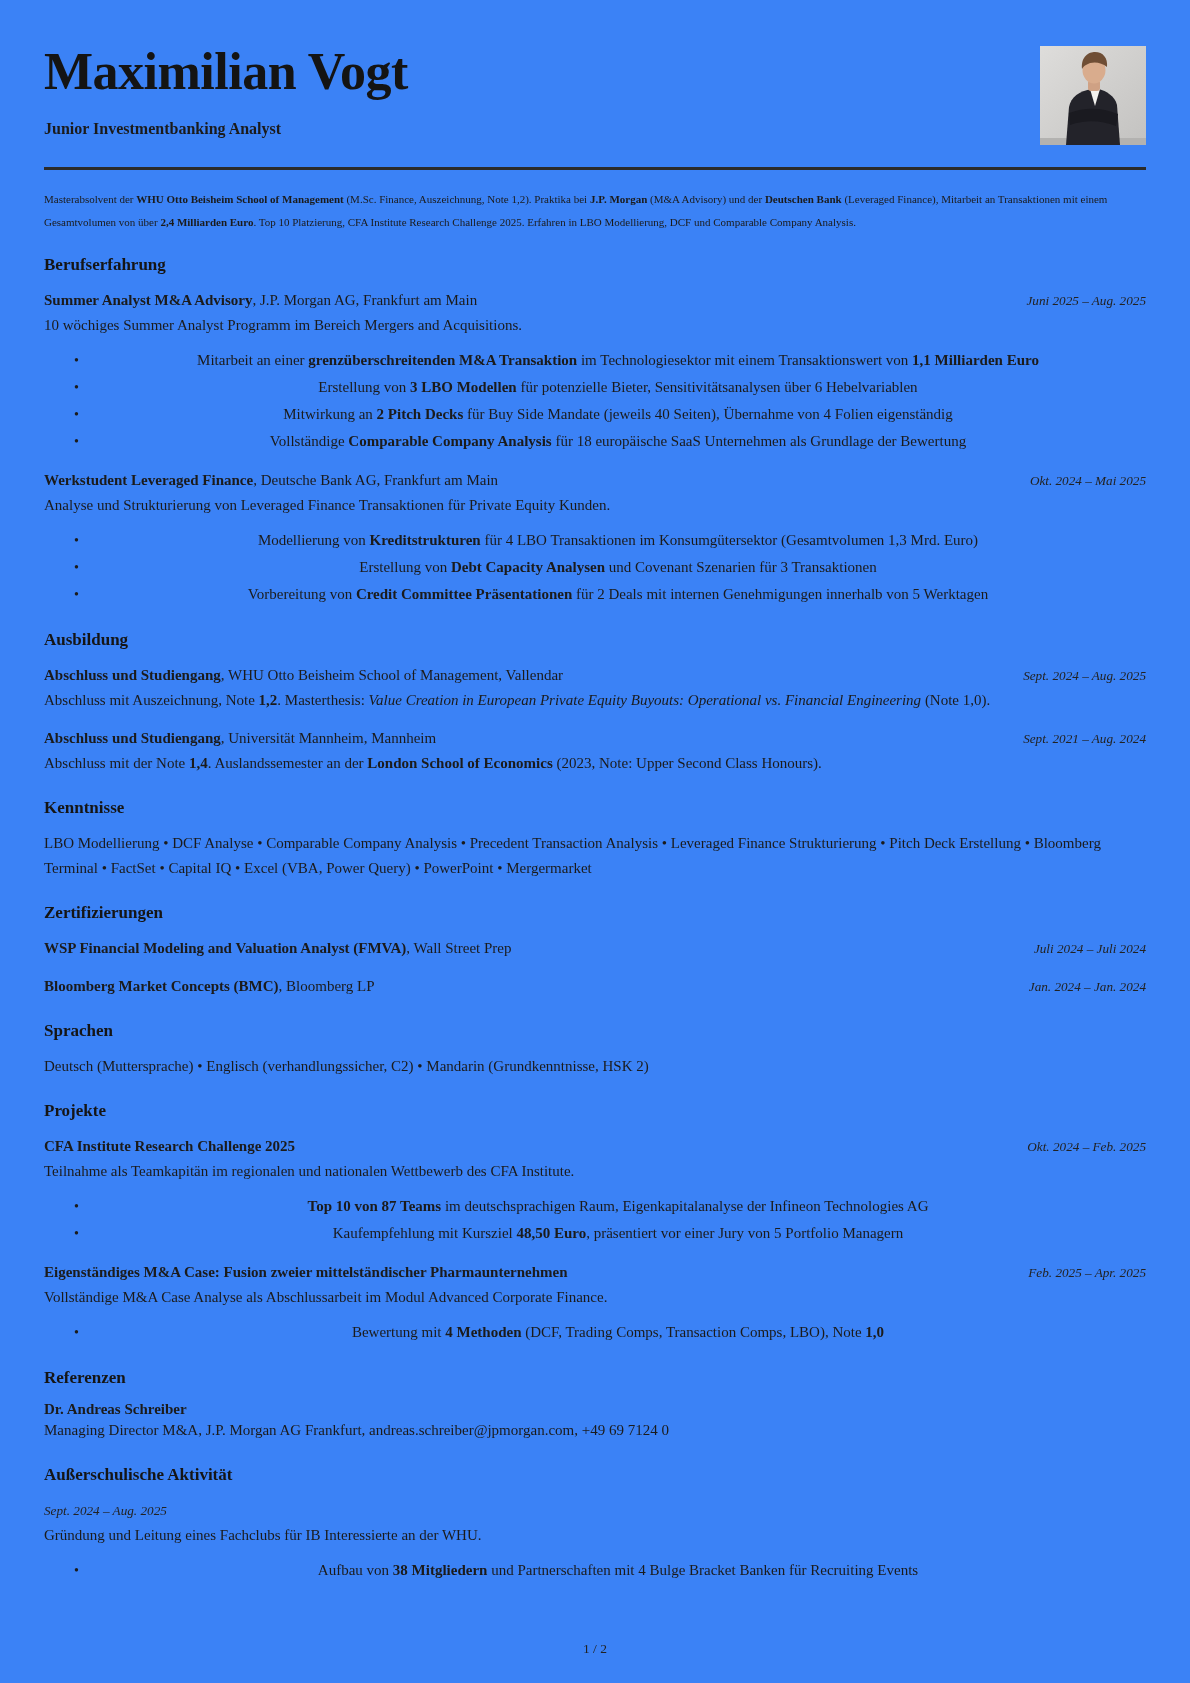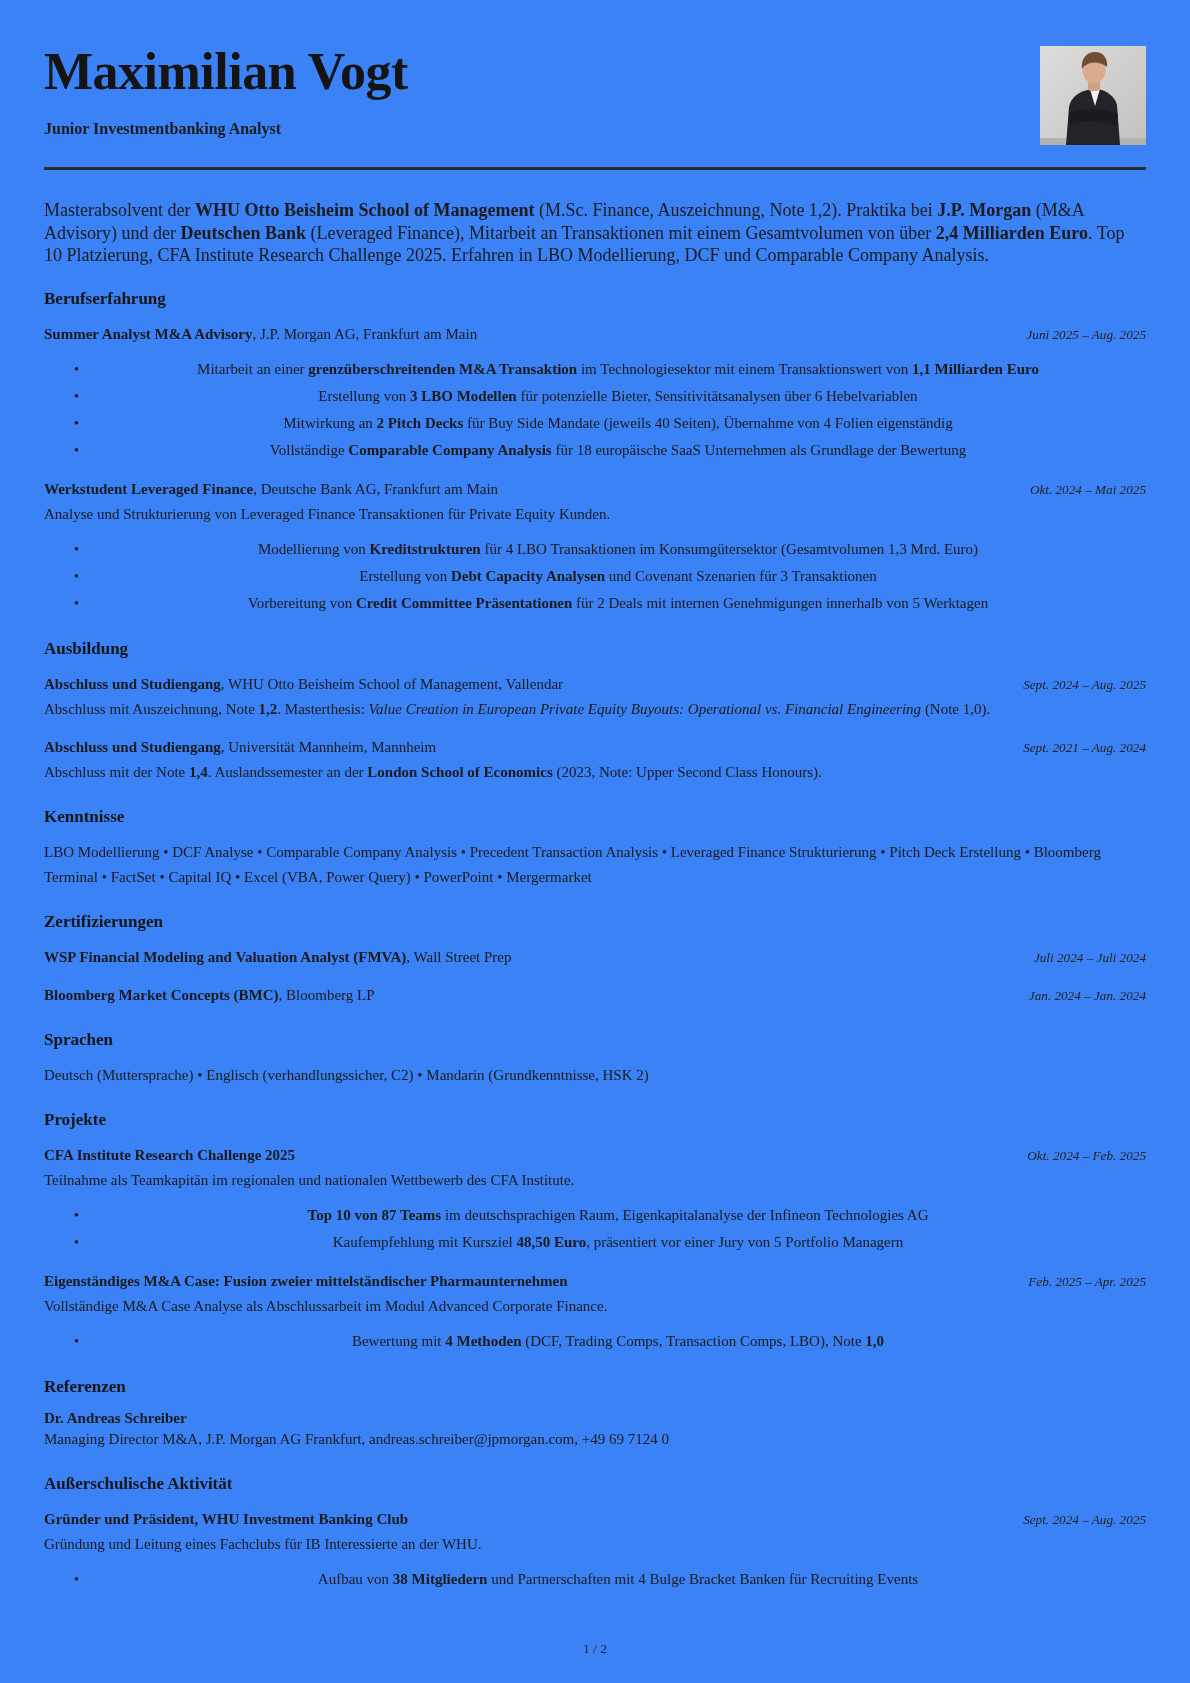--- a/index.html
+++ b/index.html
@@ -35,21 +35,21 @@
     flex:0 0 auto;text-align:right;
     font-size:13.2px;line-height:23px;padding-top:6px;white-space:nowrap;
   }
   .photo{
     flex:0 0 auto;margin-left:15px;margin-top:8px;
     width:106px;height:99px;display:block;
   }
   
   .rule{margin-top:22px;height:3px;background:var(--rule);border:none;}
   
-  .summary{margin-top:29px;font-size:18px;line-height:22.5px;}
+  .summary{margin-top:18px;font-size:11px;line-height:22.5px;}
   .section{margin-top:20px;}
   .sec-h{font-size:17px;font-weight:700;line-height:24px;margin-bottom:11px;color:#151515;}
   .entry + .entry{margin-top:13px;}
   .entry-head{display:flex;align-items:center;line-height:25px;}
   .entry-title{flex:1 1 auto;font-size:15px;padding-right:20px;}
   .entry-date{
     flex:0 0 auto;font-size:13.2px;font-style:italic;white-space:nowrap;color:#222;
   }
   .entry-sub{font-size:15px;line-height:25px;}
   .bullets{list-style:none;margin-top:9px;padding-left:30px;text-align:center;}
@@ -103,20 +103,21 @@
   <p class="summary"><span>Masterabsolvent der </span><span class="b">WHU Otto Beisheim School of Management</span><span> (M.Sc. Finance, Auszeichnung, Note 1,2). Praktika bei </span><span class="b">J.P. Morgan</span><span> (M&amp;A Advisory) und der </span><span class="b">Deutschen Bank</span><span> (Leveraged Finance), Mitarbeit an Transaktionen mit einem Gesamtvolumen von über </span><span class="b">2,4 Milliarden Euro</span><span>. Top 10 Platzierung, CFA Institute Research Challenge 2025. Erfahren in LBO Modellierung, DCF und Comparable Company Analysis.</span></p>
 
   <section class="section">
     <h2 class="sec-h">Berufserfahrung</h2>
 
     <article class="entry">
       <div class="entry-head">
         <p class="entry-title"><span class="b">Summer Analyst M&amp;A Advisory</span><span>, J.P. Morgan AG, Frankfurt am Main</span></p>
         <span class="entry-date">Juni 2025 – Aug. 2025</span>
       </div>
+      <p class="entry-sub"><span>10 wöchiges Summer Analyst Programm im Bereich Mergers and Acquisitions.</span></p>
       <ul class="bullets">
         <li class="bullet"><span>Mitarbeit an einer </span><span class="b">grenzüberschreitenden M&amp;A Transaktion</span><span> im Technologiesektor mit einem Transaktionswert von </span><span class="b">1,1 Milliarden Euro</span></li>
         <li class="bullet"><span>Erstellung von </span><span class="b">3 LBO Modellen</span><span> für potenzielle Bieter, Sensitivitätsanalysen über 6 Hebelvariablen</span></li>
         <li class="bullet"><span>Mitwirkung an </span><span class="b">2 Pitch Decks</span><span> für Buy Side Mandate (jeweils 40 Seiten), Übernahme von 4 Folien eigenständig</span></li>
         <li class="bullet"><span>Vollständige </span><span class="b">Comparable Company Analysis</span><span> für 18 europäische SaaS Unternehmen als Grundlage der Bewertung</span></li>
       </ul>
     </article>
 
     <article class="entry">
       <div class="entry-head">
@@ -213,21 +214,20 @@
       <p class="entry-title b">Dr. Andreas Schreiber</p>
       <p class="entry-sub">Managing Director M&amp;A, J.P. Morgan AG Frankfurt, andreas.schreiber@jpmorgan.com, +49 69 7124 0</p>
     </article>
   </section>
 
   <section class="section">
     <h2 class="sec-h">Außerschulische Aktivität</h2>
 
     <article class="entry">
       <div class="entry-head">
-        <p class="entry-title"><span class="b">Gründer und Präsident, WHU Investment Banking Club</span></p>
         <span class="entry-date">Sept. 2024 – Aug. 2025</span>
       </div>
       <p class="entry-sub"><span>Gründung und Leitung eines Fachclubs für IB Interessierte an der WHU.</span></p>
       <ul class="bullets">
         <li class="bullet"><span>Aufbau von </span><span class="b">38 Mitgliedern</span><span> und Partnerschaften mit 4 Bulge Bracket Banken für Recruiting Events</span></li>
       </ul>
     </article>
   </section>
 
   <div class="footer">1 / 2</div>

